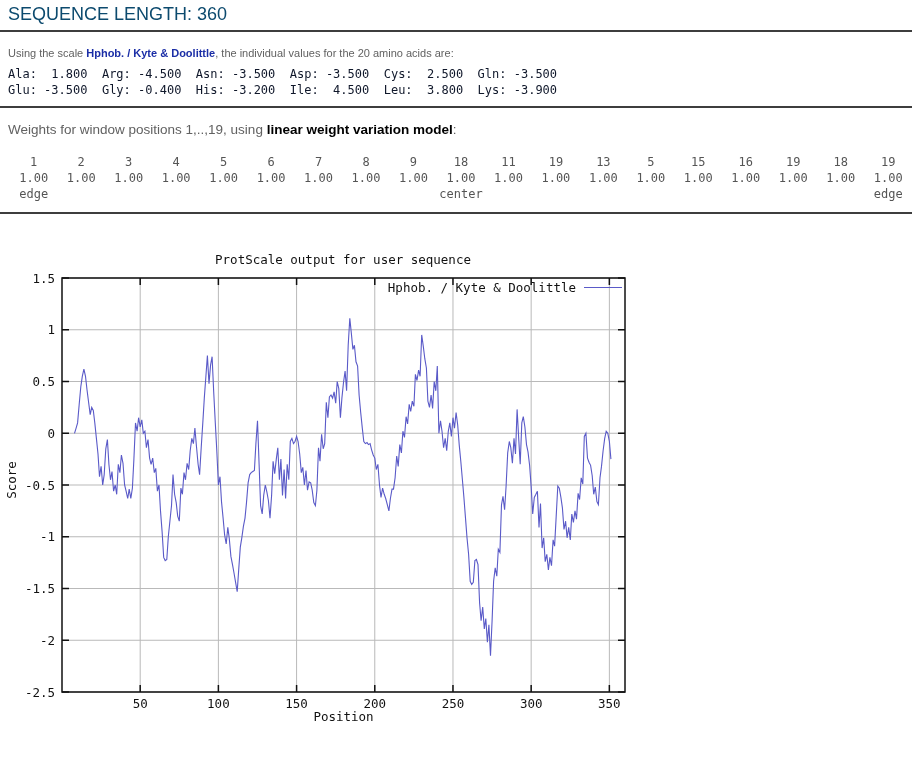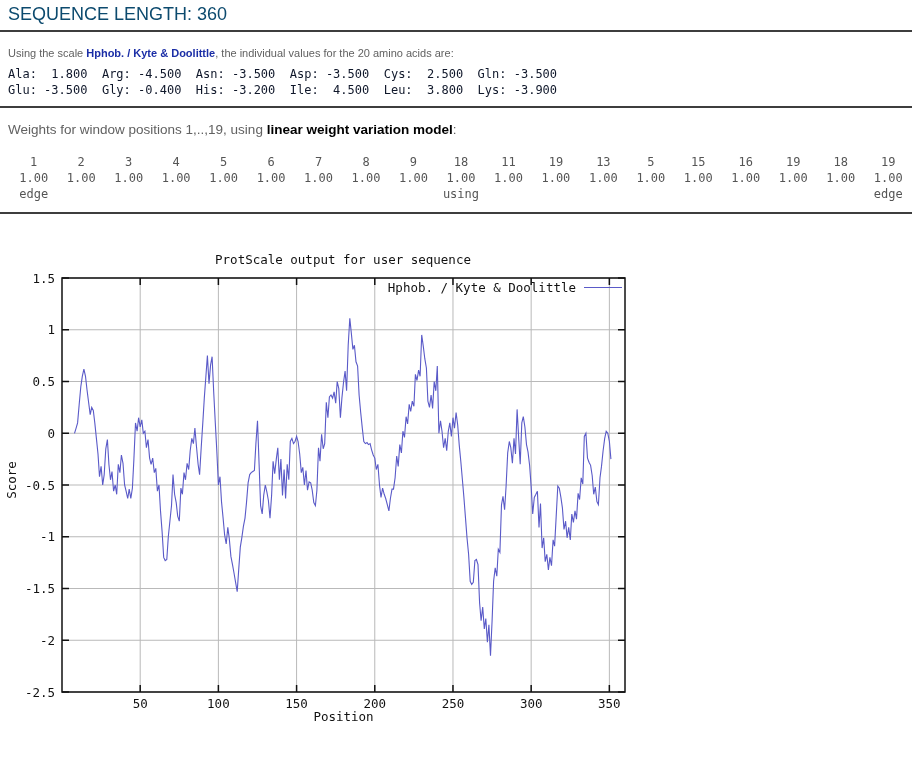--- a/index.html
+++ b/index.html
@@ -82,21 +82,21 @@
       <span class="wfoot"></span>
     </div>
     <div class="wcol">
       <span>9</span>
       <span>1.00</span>
       <span class="wfoot"></span>
     </div>
     <div class="wcol">
       <span>18</span>
       <span>1.00</span>
-      <span class="wfoot">using</span>
+      <span class="wfoot">center</span>
     </div>
     <div class="wcol">
       <span>11</span>
       <span>1.00</span>
       <span class="wfoot"></span>
     </div>
     <div class="wcol">
       <span>19</span>
       <span>1.00</span>
       <span class="wfoot"></span>

